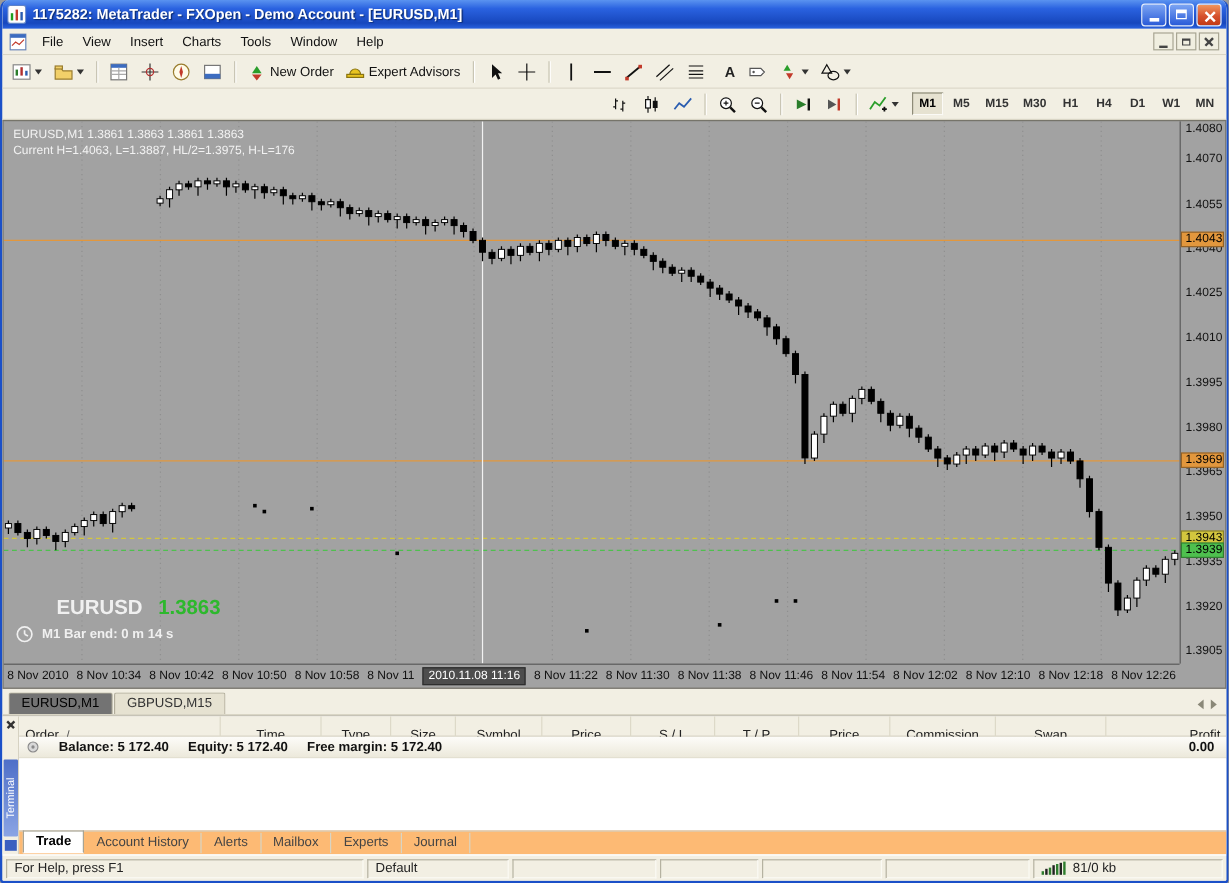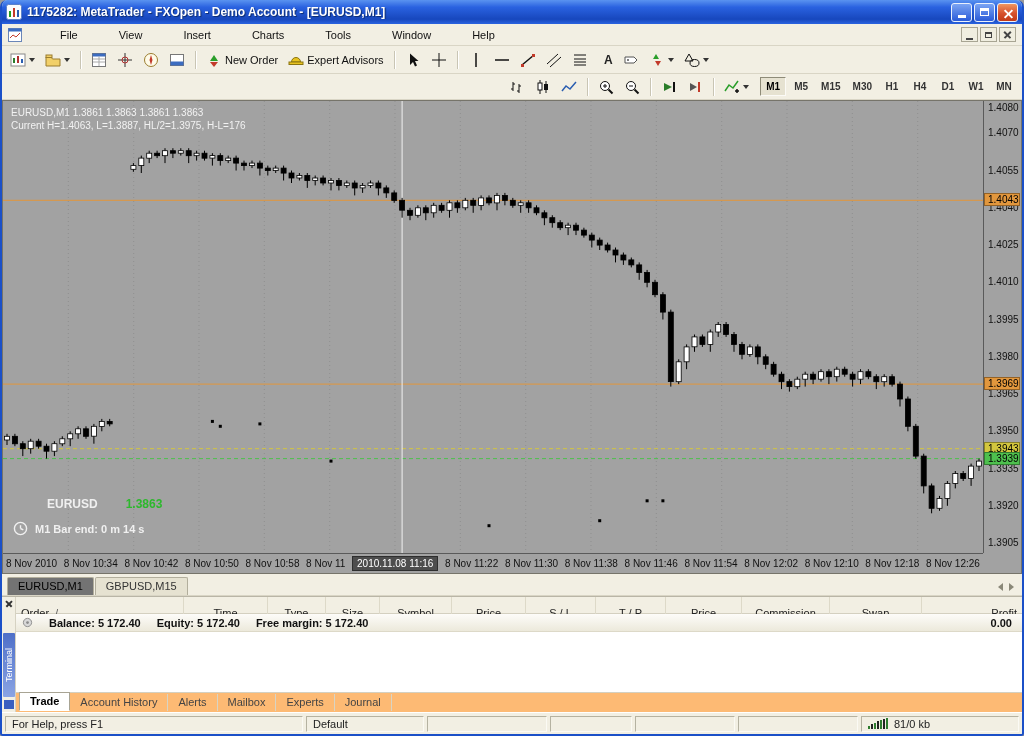--- a/index.html
+++ b/index.html
@@ -24,21 +24,21 @@
   .glyph-restore { width:9px; height:8px; border:1px solid #fff; border-top:3px solid #fff; }
   .glyph-x::before,.glyph-x::after { content:""; position:absolute; left:5px; top:9px;
     width:11px; height:2px; background:#fff; }
   .glyph-x::before { transform:rotate(45deg); } .glyph-x::after { transform:rotate(-45deg); }
 
   
   .menubar { height:22px; flex:none; display:flex; align-items:center; gap:0;
     background:#f2efe3; border-bottom:1px solid #d9d5c5; padding:0 3px; }
   .menu-doc { margin:0 4px 0 2px; }
   .menu-items { display:flex; }
-  .menu-item { padding:4px 8px; color:#111; cursor:default;margin-left:25px; }
+  .menu-item { padding:4px 8px; color:#111; cursor:default; }
   .mdi-buttons { margin-left:auto; display:flex; gap:2px; padding-right:3px; }
   .mdi-btn { width:17px; height:15px; border:1px solid #a8a593; background:#f0eee0;
     position:relative; display:flex; align-items:center; justify-content:center; }
   .g-min { width:7px; height:2px; background:#444; margin-top:8px; }
   .g-rest { width:7px; height:6px; border:1px solid #444; border-top:2px solid #444; }
   .g-x::before,.g-x::after { content:""; position:absolute; left:3px; top:6px; width:9px; height:1.5px; background:#444; }
   .g-x::before { transform:rotate(45deg);} .g-x::after { transform:rotate(-45deg);}
 
   
   .toolbar { flex:none; display:flex; align-items:center; gap:2px;
@@ -64,22 +64,22 @@
     border-left:1px solid #5a5a5a; font-size:10px; color:#111; }
   .pa-label { position:absolute; left:4px; white-space:nowrap; }
   .pa-marker { position:absolute; left:0; right:1px; height:13px; display:flex; align-items:center;
     padding-left:3px; font-size:10px; color:#000; border:1px solid rgba(0,0,0,.35); }
   .time-axis { position:absolute; left:0; bottom:0; width:980px; height:20px;
     border-top:1px solid #5a5a5a; display:flex; align-items:center; justify-content:space-between;
     font-size:10px; color:#111; padding:0 3px; }
   .ta-label { white-space:nowrap; }
   .ta-label.hl { background:#4d4d4d; color:#fff; padding:1px 4px; border:1px solid #2e2e2e; }
   .chart-info { position:absolute; left:8px; top:5px; font-size:10px; color:#f2f2f2; line-height:13px; }
-  .watermark { position:absolute; left:44px; top:396px; display:flex; gap:28px;
-    font-size:12px; font-weight:bold; color:#f0f0f0; }
+  .watermark { position:absolute; left:44px; top:396px; display:flex; gap:13px;
+    font-size:17px; font-weight:bold; color:#f0f0f0; }
   .watermark .wprice { color:#2db82d; }
   .bar-end { position:absolute; left:10px; top:420px; display:flex; align-items:center; gap:7px;
     color:#f0f0f0; font-weight:bold; font-size:11px; }
 
   
   .chart-tabs { height:22px; flex:none; display:flex; align-items:flex-end; gap:1px;
     background:#f2efe3; border-bottom:1px solid #d9d5c5; padding:2px 4px 0 5px; }
   .ctab { font-size:11px; padding:2px 10px 3px; border:1px solid #b2ae9c; border-bottom:none;
     border-radius:2px 2px 0 0; background:#e6e2d1; color:#333; }
   .ctab.active { background:#737373; color:#000; }

